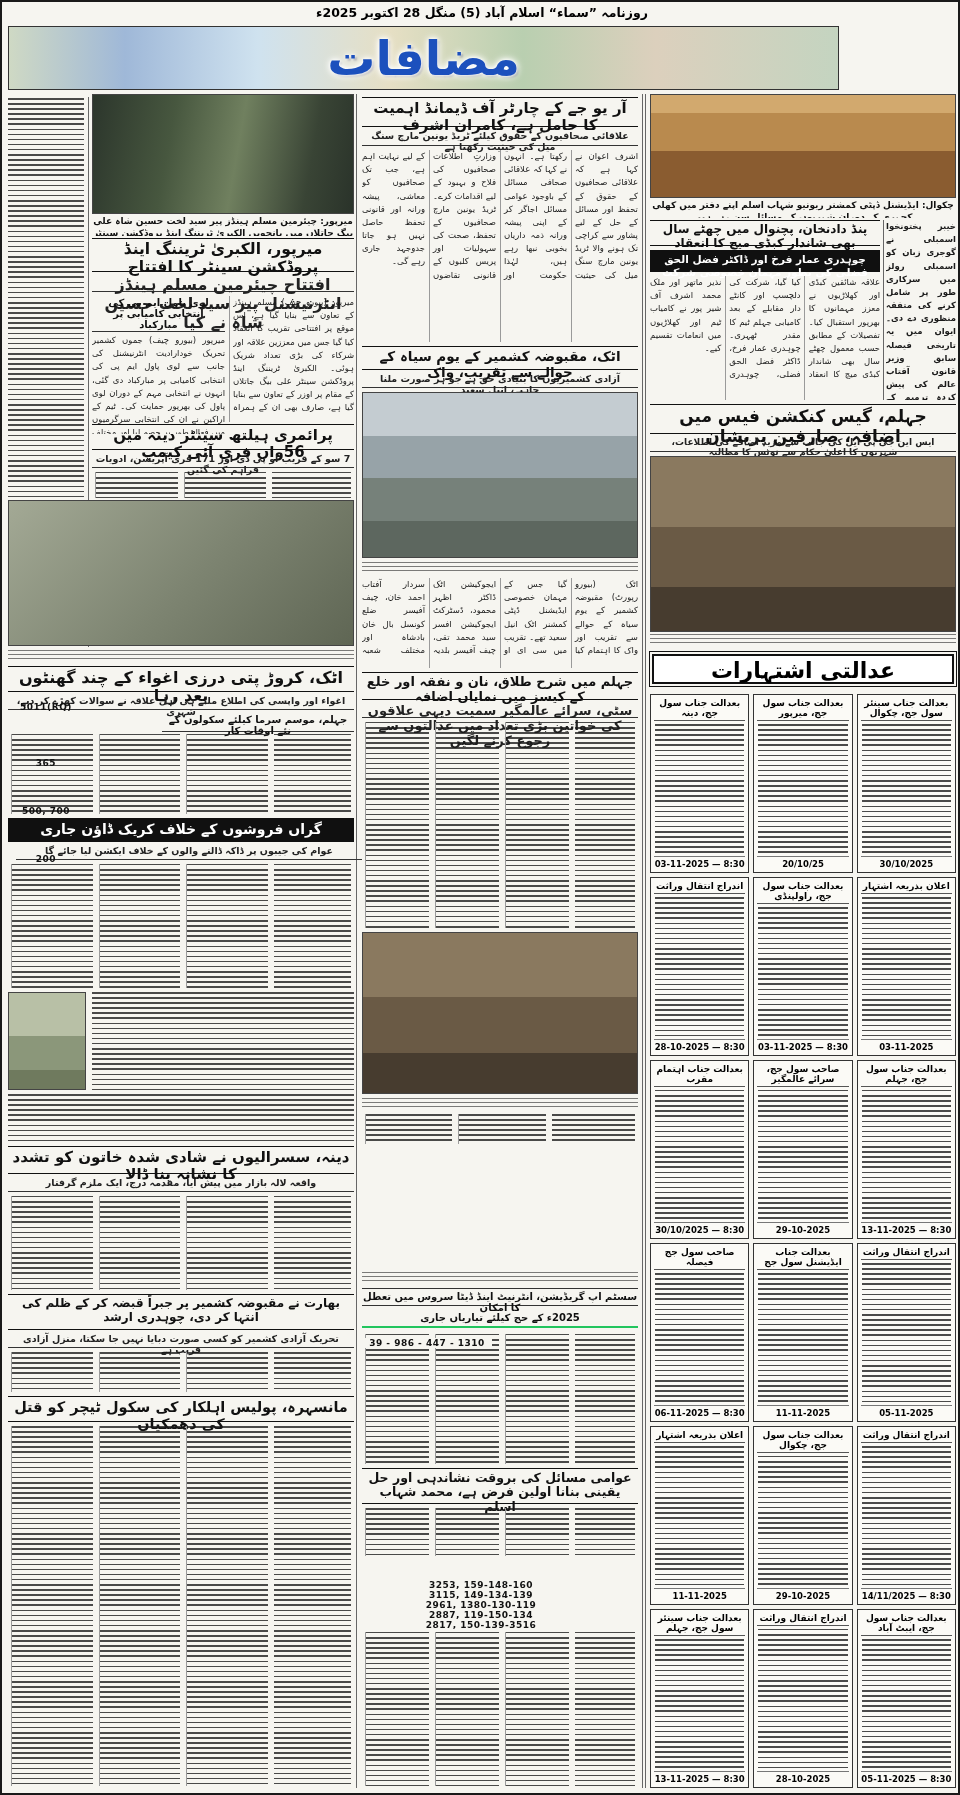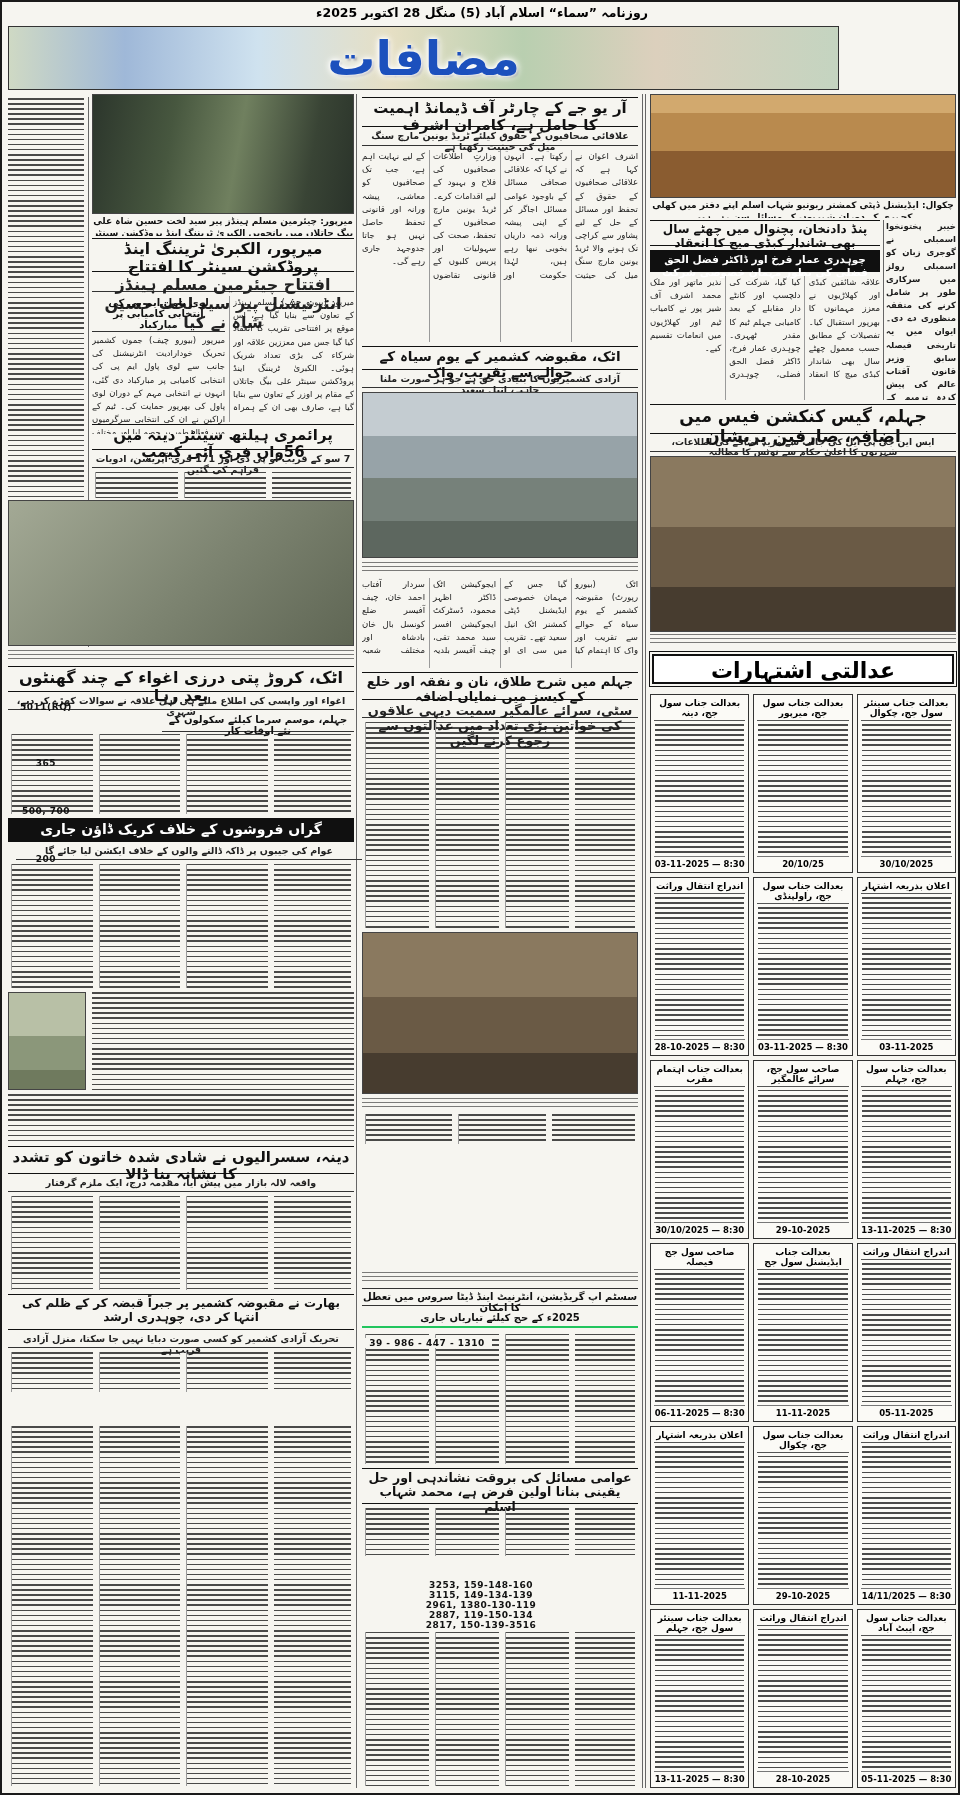--- a/index.html
+++ b/index.html
@@ -125,20 +125,21 @@
       <div class="col stripes"></div>
     </div>
   <div class="abs hl hl-rule" style="left:6px;top:1292px;width:346px;height:36px;font-size:12px;">بھارت نے مقبوضہ کشمیر پر جبراً قبضہ کر کے ظلم کی انتہا کر دی، چوہدری ارشد</div>
   <div class="abs sub" style="left:6px;top:1330px;width:346px;height:16px;font-size:9.5px;">تحریک آزادی کشمیر کو کسی صورت دبایا نہیں جا سکتا، منزل آزادی قریب ہے</div>
   <div class="abs cols" style="left:6px;top:1350px;width:346px;height:40px;">
       <div class="col stripes"></div>
       <div class="col stripes"></div>
       <div class="col stripes"></div>
       <div class="col stripes"></div>
     </div>
+  <div class="abs hl hl-rule" style="left:6px;top:1394px;width:346px;height:26px;font-size:14.5px;">مانسہرہ، پولیس اہلکار کی سکول ٹیچر کو قتل کی دھمکیاں</div>
   <div class="abs cols" style="left:6px;top:1424px;width:346px;height:360px;">
       <div class="col stripes"></div>
       <div class="col stripes"></div>
       <div class="col stripes"></div>
       <div class="col stripes"></div>
     </div>
 
   <div class="abs hl hl-rule" style="left:360px;top:95px;width:276px;height:30px;font-size:15px;">آر یو جے کے چارٹر آف ڈیمانڈ اہمیت کا حامل ہے، کامران اشرف</div>
   <div class="abs sub" style="left:360px;top:127px;width:276px;height:17px;font-size:9.5px;">علاقائی صحافیوں کے حقوق کیلئے ٹریڈ یونین مارچ سنگ میل کی حیثیت رکھتا ہے</div>
   <div class="abs urdu-body c4" style="left:360px;top:148px;width:276px;height:192px;">اشرف اعوان نے کہا ہے کہ علاقائی صحافیوں کے حقوق کے تحفظ اور مسائل کے حل کے لیے پشاور سے کراچی تک ہونے والا ٹریڈ یونین مارچ سنگ میل کی حیثیت رکھتا ہے۔ انہوں نے کہا کہ علاقائی صحافی مسائل کے باوجود عوامی مسائل اجاگر کر کے اپنی پیشہ ورانہ ذمہ داریاں بخوبی نبھا رہے ہیں، لہٰذا حکومت اور وزارتِ اطلاعات صحافیوں کی فلاح و بہبود کے لیے اقدامات کرے۔ ٹریڈ یونین مارچ صحافیوں کے تحفظ، صحت کی سہولیات اور پریس کلبوں کے قانونی تقاضوں کے لیے نہایت اہم ہے، جب تک صحافیوں کو معاشی، پیشہ ورانہ اور قانونی تحفظ حاصل نہیں ہو جاتا جدوجہد جاری رہے گی۔</div>

